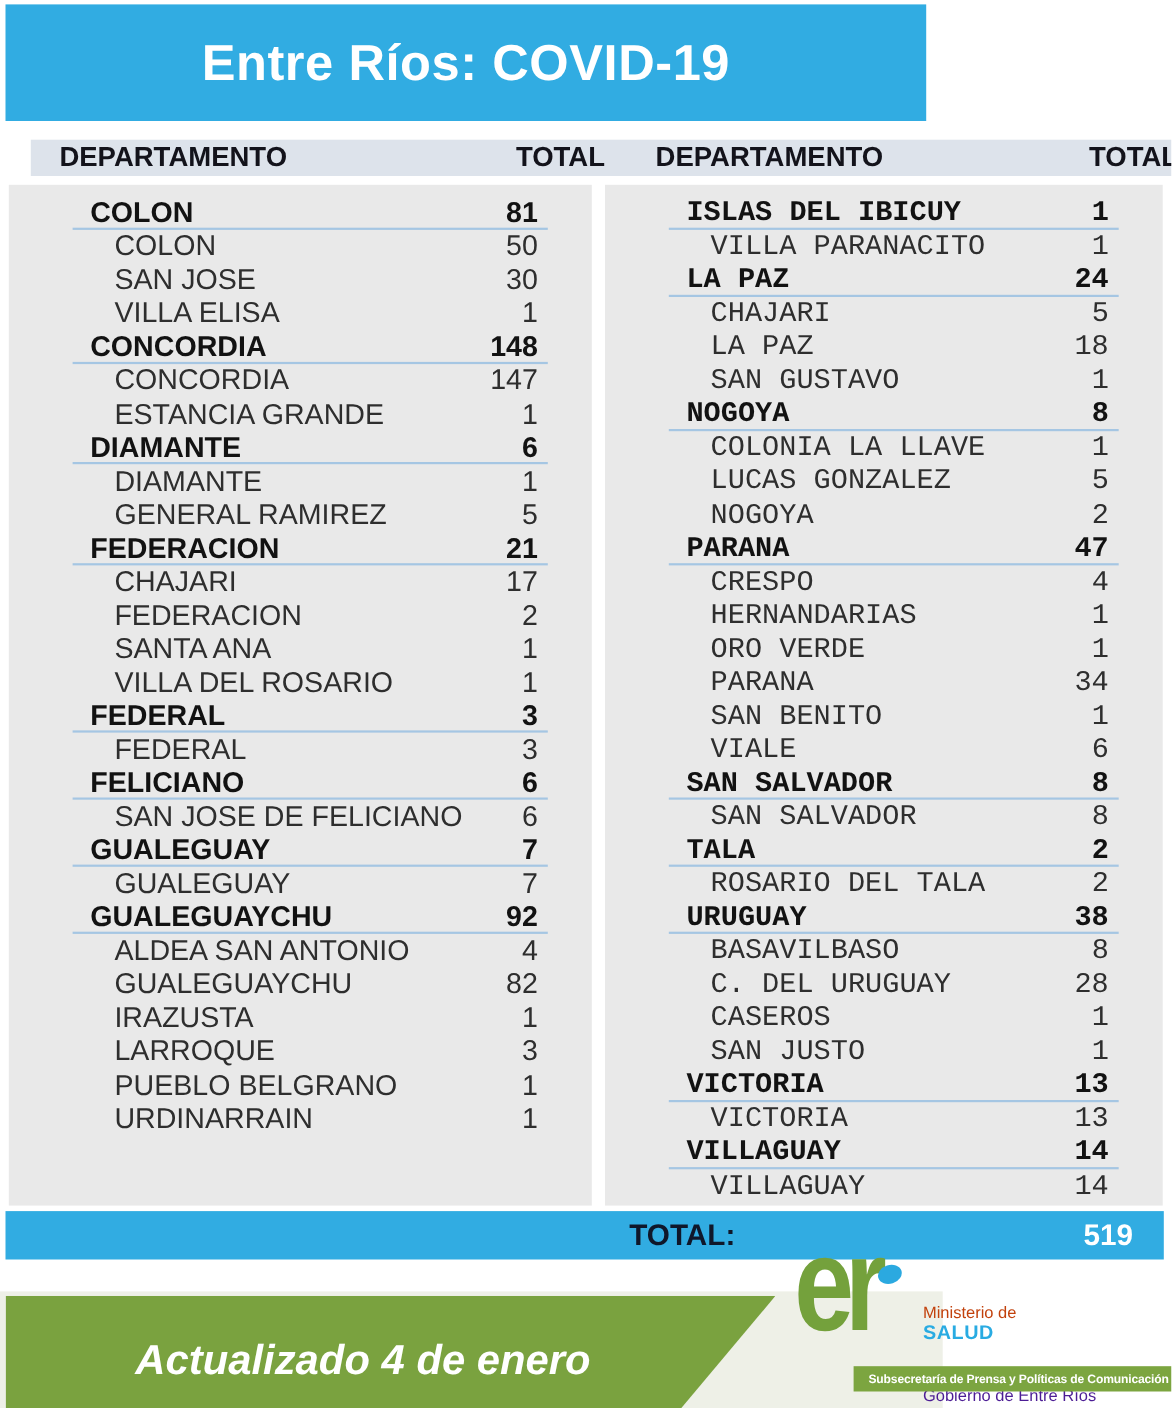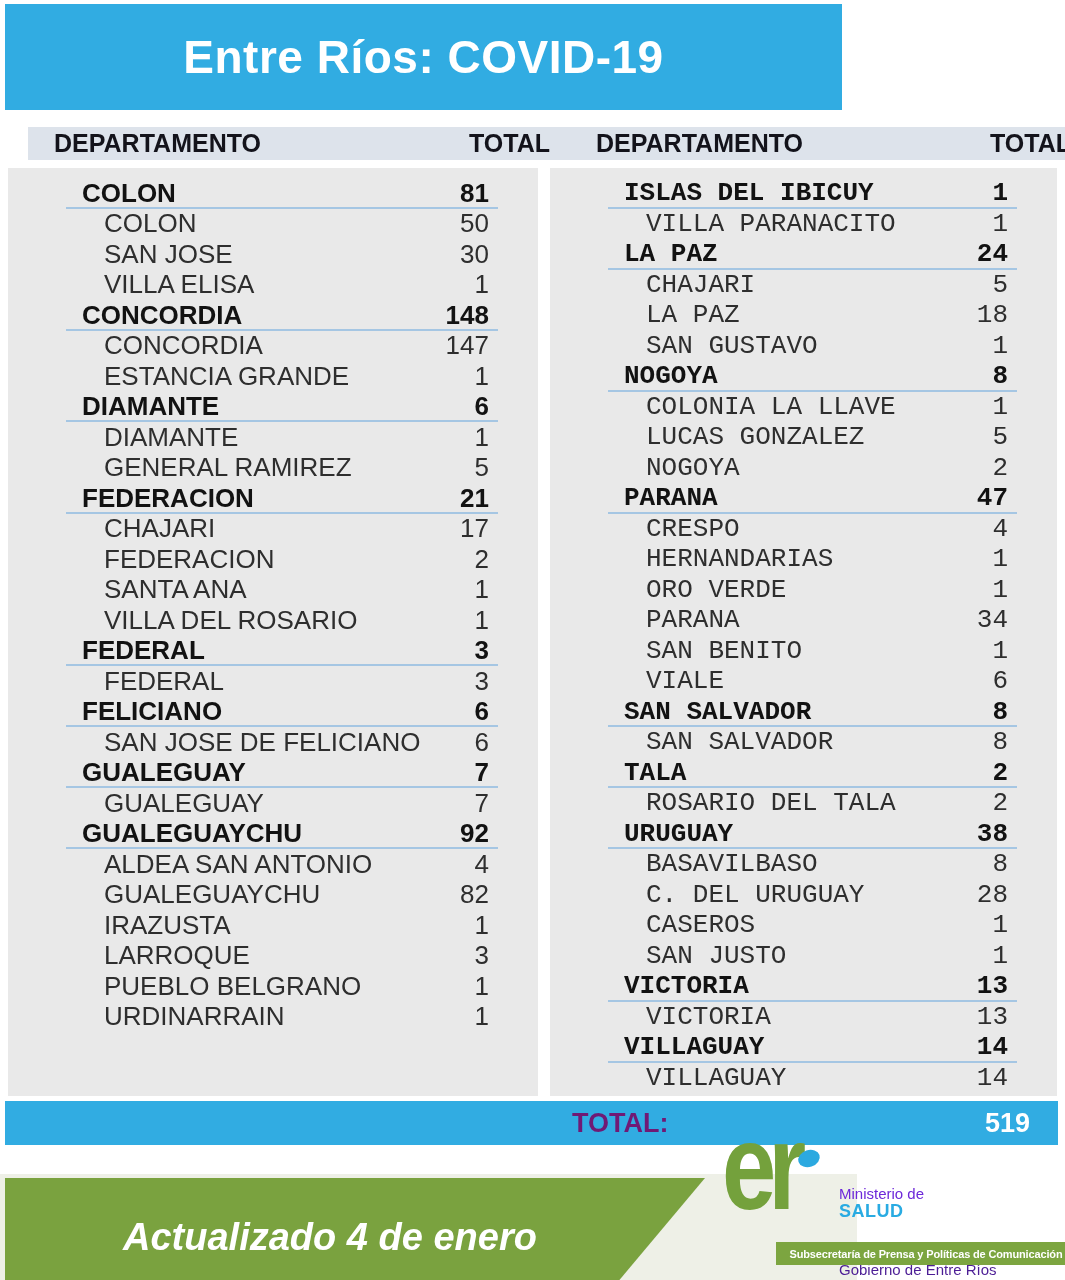--- a/index.html
+++ b/index.html
@@ -46,21 +46,21 @@
     height:2px; background:#a5c6e3;
   }
 
   
   .total-bar {
     position:absolute; left:5px; top:1101px; width:1053px; height:44px;
     background:#31ace2;
   }
   .total-bar .label {
     position:absolute; left:567px; top:0; height:44px; display:flex; align-items:center;
-    color:#701a75; font-weight:bold; font-size:27px;
+    color:#0f172a; font-weight:bold; font-size:27px;
   }
   .total-bar .value {
     position:absolute; right:28px; top:0; height:44px; display:flex; align-items:center;
     color:#ffffff; font-weight:bold; font-size:27px;
   }
 
   
   .footer { position:absolute; left:0; top:1145px; width:857px; height:135px; background:#eef0e7;margin-top:29px; }
   .green-band {
     position:absolute; left:5px; top:4px; width:700px; height:131px;
@@ -79,21 +79,21 @@
     font-size:122px; font-weight:bold; color:#74a13c;
     letter-spacing:-10px; line-height:122px;
     display:inline-block; transform:scaleX(0.8); transform-origin:left center;
   }
   .er-dot {
     position:absolute; left:76px; top:-2px; width:22px; height:17px;
     background:#2ba9e0; border-radius:50%; transform:rotate(-18deg);
   }
 
   .ministry { position:absolute; left:839px; top:1185px; }
-  .ministry .l1 { font-size:15px; color:#6d28d9; line-height:17px; }
+  .ministry .l1 { font-size:15px; color:#c2410c; line-height:17px; }
   .ministry .l2 { font-size:18px; color:#29abe2; font-weight:bold; letter-spacing:0.5px; line-height:19px; }
   .ministry .l3 { font-size:15px; color:#4c1d95; line-height:17px;margin-top:40px; }
 
   .subsec {
     position:absolute; left:776px; top:1242px; width:300px; height:23px;
     background:#7ca540; display:flex; align-items:center; justify-content:center;
   }
   .subsec span {
     color:#ffffff; font-weight:bold; font-size:11px; letter-spacing:-0.15px; white-space:nowrap;
   }

